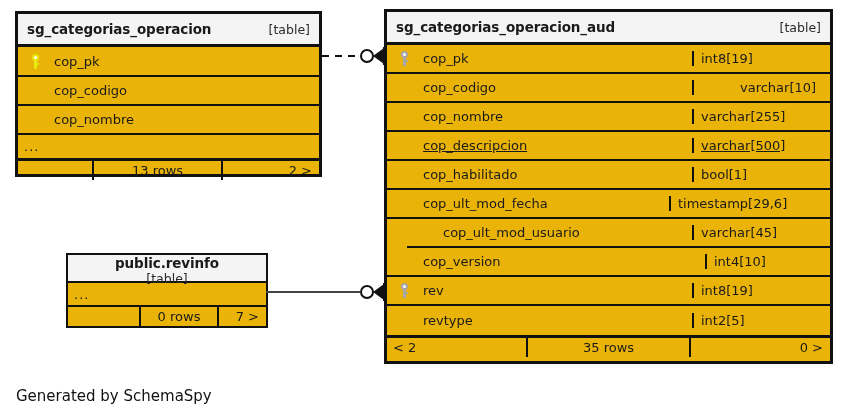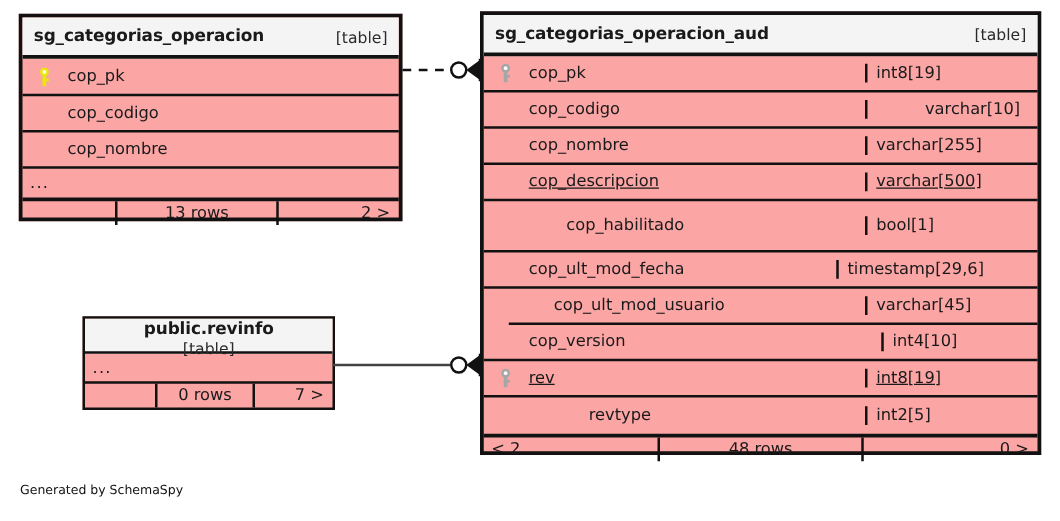--- a/index.html
+++ b/index.html
@@ -18,21 +18,21 @@
 
   .canvas {
     position: absolute;
     inset: 0;
   }
 
   
   .tbl {
     position: absolute;
     box-sizing: border-box;
-    background: #fca5a5;
+    background: #eab308;
     border: 3px solid #111111;
   }
   .tbl.thin { border-width: 2px; }
 
   .tbl-header {
     display: flex;
     align-items: center;
     justify-content: space-between;
     background: #f4f4f4;
     border-bottom: 3px solid #111111;
@@ -135,40 +135,40 @@
   }
   .key-yellow { color: #e8e80d; }
   .key-gray   { color: #a6a6a6; }
 
   
   .tbl-footer {
     display: flex;
     box-sizing: border-box;
     border-top: 3px solid #111111;
   }
-  .tbl.thin .tbl-footer { border-top-width: 2px; }
+  .tbl.thin .tbl-footer { border-top-width: 2px; gap: 15px; }
 
   .foot-cell {
     box-sizing: border-box;
     display: flex;
     align-items: center;
     font-size: 13px;
     white-space: nowrap;
   }
   .foot-left   { justify-content: flex-start; padding-left: 6px; }
   .foot-mid    { justify-content: center; border-left: 2px solid #111111; border-right: 2px solid #111111; }
   .foot-right  { justify-content: flex-end; padding-right: 7px; }
 
   
   .conn { position: absolute; }
   .conn svg { display: block; overflow: visible; }
 
   .caption {
     position: absolute;
-    font-size: 10px;
+    font-size: 15px;
     color: #111111;
     white-space: nowrap;
   }
 </style>
 </head>
 <body>
 
 <div class="canvas">
 
   <div class="tbl" id="tbl-a" style="left:15px; top:11px; width:307px; height:166px;">
@@ -284,21 +284,21 @@
       </div>
 
       <div class="row" style="height:29px;text-decoration:underline;">
         <div class="col-name">
           <span class="keyslot"></span>
           <span class="colname-text">cop_descripcion</span>
         </div>
         <div class="col-type" style="width:138px;">varchar[500]</div>
       </div>
 
-      <div class="row" style="height:41px;padding-left:30px;">
+      <div class="row" style="height:29px;">
         <div class="col-name">
           <span class="keyslot"></span>
           <span class="colname-text">cop_habilitado</span>
         </div>
         <div class="col-type" style="width:138px;">bool[1]</div>
       </div>
 
       <div class="row" style="height:29px;gap:17px;">
         <div class="col-name">
           <span class="keyslot"></span>
@@ -316,47 +316,47 @@
       </div>
 
       <div class="row" style="height:29px;">
         <div class="col-name">
           <span class="keyslot"></span>
           <span class="colname-text">cop_version</span>
         </div>
         <div class="col-type" style="width:125px;">int4[10]</div>
       </div>
 
-      <div class="row" style="height:29px;text-decoration:underline;">
+      <div class="row" style="height:29px;">
         <div class="col-name">
           <span class="keyslot">
             <span class="key-icon key-gray">
                 <span class="bow"></span>
                 <span class="shaft"></span>
                 <span class="tooth"></span>
               </span>
           </span>
           <span class="colname-text">rev</span>
         </div>
         <div class="col-type" style="width:138px;">int8[19]</div>
       </div>
 
-      <div class="row" style="height:29px;padding-left:48px;">
+      <div class="row" style="height:29px;">
         <div class="col-name">
           <span class="keyslot"></span>
           <span class="colname-text">revtype</span>
         </div>
         <div class="col-type" style="width:138px;">int2[5]</div>
       </div>
 
     </div>
 
     <div class="tbl-footer" style="height:22px;">
       <div class="foot-cell foot-left" style="width:139px;">&lt; 2</div>
-      <div class="foot-cell foot-mid" style="width:165px;">48 rows</div>
+      <div class="foot-cell foot-mid" style="width:165px;">35 rows</div>
       <div class="foot-cell foot-right" style="flex:1 1 auto;">0 &gt;</div>
     </div>
   </div>
 
   <div class="conn" style="left:320px; top:44px; width:70px; height:24px;">
     <svg width="70" height="24" viewBox="0 0 70 24">
       <line x1="2" y1="12" x2="40" y2="12" stroke="#111111" stroke-width="2" stroke-dasharray="7,6"></line>
       <circle cx="47" cy="12" r="6" fill="#ffffff" stroke="#111111" stroke-width="2"></circle>
       <path d="M 64,4 L 53,12 L 64,20 Z" fill="#111111"></path>
       <path d="M 64,3 L 64,21" stroke="#111111" stroke-width="2" fill="none"></path>

